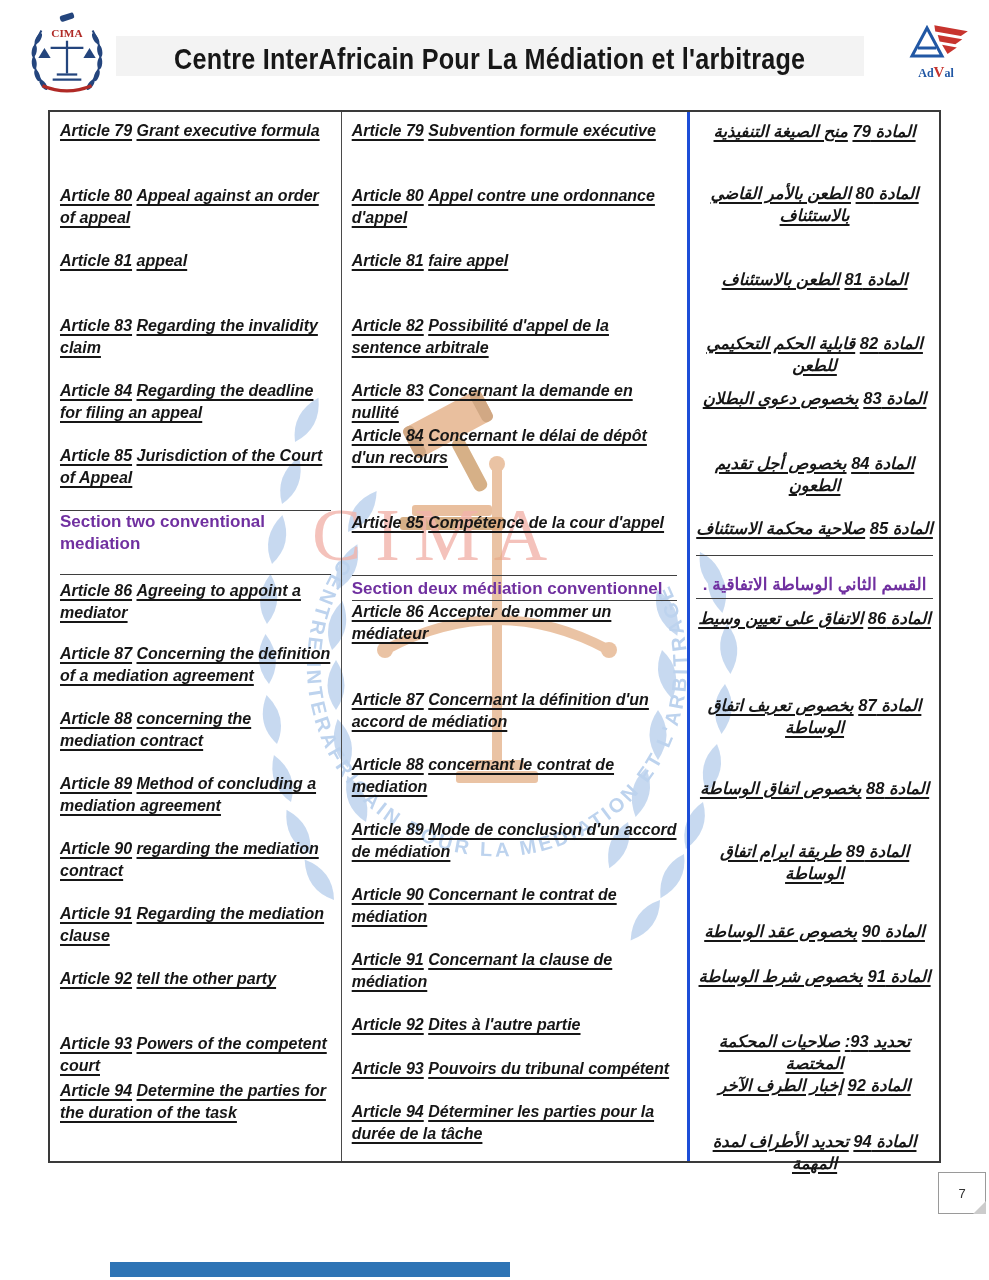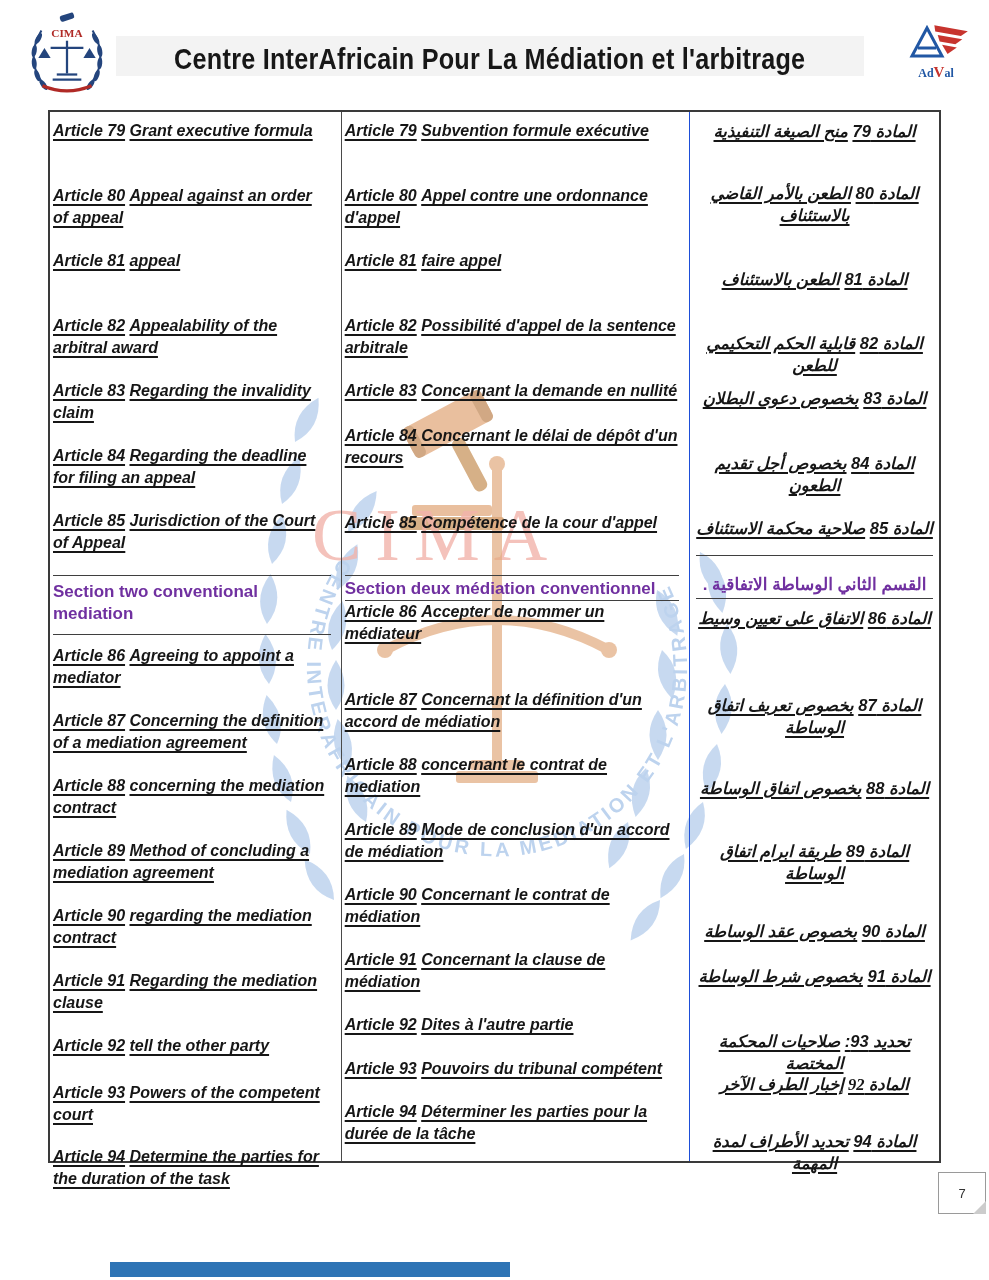--- a/index.html
+++ b/index.html
@@ -14,23 +14,23 @@
   .title-band .title-text { font-size:30px; font-weight:bold; color:#171717; white-space:nowrap;
                 transform:scaleX(.84); letter-spacing:.3px; }
   .hdr-logo-adval { position:absolute; left:903px; top:20px; width:66px; height:66px; text-align:center; }
   .adval-text { font-family:"Liberation Serif", serif; font-size:12px; font-weight:bold; margin-top:-4px; }
   .adval-text .b { color:var(--adval-blue,#2157a4); }
   .adval-text .r { color:var(--adval-red,#c7342e); font-size:15px; }
 
   
   .toc-table { position:absolute; left:48px; top:110px; width:893px; height:1053px;
                border:2px solid #3a3a3a; display:flex; }
-  .col { position:relative; z-index:1; height:100%; padding:8px 10px 0 3px; }
+  .col { position:relative; z-index:1; height:100%; padding:8px 10px 0 10px; }
   .col-en { width:293px; border-right:1px solid #4a4a4a; }
-  .col-fr { width:350px; border-right:1px solid #1d4ed8; }
+  .col-fr { width:350px; border-right:3px solid #1d4ed8; }
   .col-ar { width:250px; padding:8px 6px 0 6px; direction:rtl; text-align:center; }
 
   .item { font-size:16px; line-height:22px; color:#161616; }
   .item.article { font-weight:bold; font-style:italic; }
   .col-ar .item { font-size:16.5px; }
   .art-label, .art-title { text-decoration:underline; text-decoration-thickness:1.6px; text-underline-offset:3px; }
 
   .item.section { font-weight:bold; font-style:normal;
                   border-top:1.5px solid #3f3f3f; border-bottom:1.5px solid #3f3f3f; }
   .section-text { color:var(--section-heading,#7030a0); font-size:17px; }
@@ -59,21 +59,21 @@
   .col-ar .item:nth-child(5), .col-ar .item:nth-child(6) { min-height:65px; }
   .col-ar .item:nth-child(7) { min-height:38px; }
   .col-ar .item:nth-child(8) { padding:17px 0 2px; }
   .col-ar .item:nth-child(9) { min-height:95px; padding-top:8px; }
   .col-ar .item:nth-child(10) { min-height:83px; }
   .col-ar .item:nth-child(11) { min-height:63px; }
   .col-ar .item:nth-child(12) { min-height:80px; }
   .col-ar .item:nth-child(13) { min-height:45px; }
   .col-ar .item:nth-child(14) { min-height:65px; }
   .col-ar .item:nth-child(15) { min-height:44px; }
-  .col-ar .item:nth-child(16) { min-height:56px;font-family:Liberation Serif, serif; }
+  .col-ar .item:nth-child(16) { min-height:56px; }
 
   
   .watermark { position:absolute; inset:0; z-index:0; overflow:hidden; pointer-events:none; }
   .wm-leaf  { fill:var(--watermark-blue,#bdd3ee); }
   .wm-ring  { fill:var(--watermark-blue,#a9c3e8); font-weight:bold; font-size:20px; letter-spacing:4.5px;
               font-family:"Liberation Sans", sans-serif; }
   .wm-cima  { fill:var(--watermark-red,#f2b3aa); font-family:"Liberation Serif", serif; font-size:74px;
               letter-spacing:14px; opacity:.8; }
   .wm-tan   { fill:var(--watermark-tan,#e2aa7e); }
   .wm-tan-s { stroke:var(--watermark-tan,#e2aa7e); fill:none; }
@@ -209,21 +209,20 @@
         <text class="wm-ring" textLength="800">
           <textPath href="#ringPath">CENTRE INTERAFRICAIN POUR LA MEDIATION ET L'ARBITRAGE</textPath>
         </text>
       </svg>
     </div>
 
     <div class="col col-en">
         <div class="item article"><span class="art-label">Article 79</span>&nbsp;<span class="art-title">Grant executive formula</span></div>
         <div class="item article"><span class="art-label">Article 80</span>&nbsp;<span class="art-title">Appeal against an order of appeal</span></div>
         <div class="item article"><span class="art-label">Article 81</span>&nbsp;<span class="art-title">appeal</span></div>
-        <div class="item article"><span class="art-label">Article 82</span>&nbsp;<span class="art-title">Appealability of the arbitral award</span></div>
         <div class="item article"><span class="art-label">Article 83</span>&nbsp;<span class="art-title">Regarding the invalidity claim</span></div>
         <div class="item article"><span class="art-label">Article 84</span>&nbsp;<span class="art-title">Regarding the deadline for filing an appeal</span></div>
         <div class="item article"><span class="art-label">Article 85</span>&nbsp;<span class="art-title">Jurisdiction of the Court of Appeal</span></div>
         <div class="item section"><span class="section-text">Section two conventional mediation</span></div>
         <div class="item article"><span class="art-label">Article 86</span>&nbsp;<span class="art-title">Agreeing to appoint a mediator</span></div>
         <div class="item article"><span class="art-label">Article 87</span>&nbsp;<span class="art-title">Concerning the definition of a mediation agreement</span></div>
         <div class="item article"><span class="art-label">Article 88</span>&nbsp;<span class="art-title">concerning the mediation contract</span></div>
         <div class="item article"><span class="art-label">Article 89</span>&nbsp;<span class="art-title">Method of concluding a mediation agreement</span></div>
         <div class="item article"><span class="art-label">Article 90</span>&nbsp;<span class="art-title">regarding the mediation contract</span></div>
         <div class="item article"><span class="art-label">Article 91</span>&nbsp;<span class="art-title">Regarding the mediation clause</span></div>

